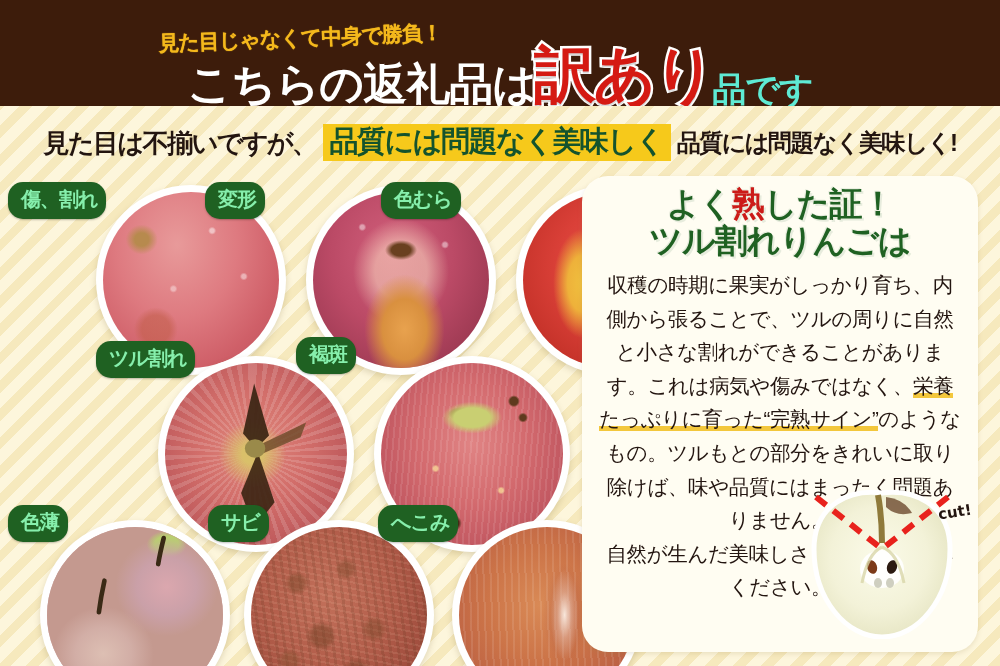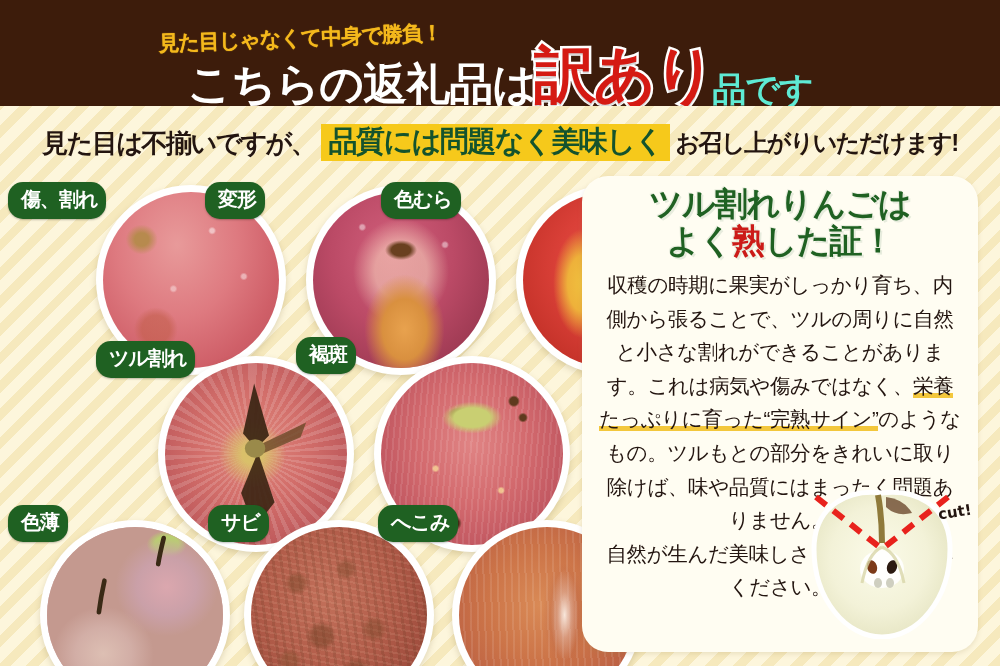--- a/index.html
+++ b/index.html
@@ -127,21 +127,21 @@
     border-radius: 50%;
     overflow: hidden;
     position: relative;
   }
   .apple-skin { width: 100%; height: 100%; position: relative; }
 
   .badge {
     position: absolute;
     z-index: 30;
     background: #1f6122;
-    color: #ffffff;
+    color: #86efac;
     font-size: 20px;
     font-weight: bold;
     letter-spacing: -1px;
     padding: 4px 9px 6px 13px;
     border-radius: 15px;
     white-space: nowrap;
     box-shadow: 0 1px 2px rgba(0,0,0,.25);
   }
 
   
@@ -220,21 +220,21 @@
 <div id="page">
 
   <div class="banner">
     <div class="banner-kicker">見た目じゃなくて中身で勝負！</div>
     <div class="banner-title">
       <span class="bt-white">こちらの返礼品は</span><span class="bt-red">訳あり</span><span class="bt-white-sm">品です</span>
     </div>
   </div>
 
   <div class="subhead">
-    <span class="sh-dark">見た目は不揃いですが、</span><span class="sh-hl">品質には問題なく美味しく</span><span class="sh-dark-sm">お召し上がりいただけます!</span>
+    <span class="sh-dark">見た目は不揃いですが、</span><span class="sh-hl">品質には問題なく美味しく</span><span class="sh-dark-sm">品質には問題なく美味しく!</span>
   </div>
 
   <div class="photo" style="left:96px; top:185px; width:190px; height:190px;">
     <div class="inner">
       <div class="apple-skin" style="background:
           radial-gradient(circle at 30% 78%, rgba(192,92,70,.55) 0 14px, rgba(192,92,70,0) 22px),
           radial-gradient(ellipse at 22% 27%, #b78a4e 0 7px, rgba(183,138,78,0) 16px),
           radial-gradient(circle at 62% 22%, rgba(255,255,255,.5) 0 2px, rgba(255,255,255,0) 4px),
           radial-gradient(circle at 80% 48%, rgba(255,255,255,.45) 0 2px, rgba(255,255,255,0) 4px),
           radial-gradient(circle at 40% 55%, rgba(255,255,255,.4) 0 2px, rgba(255,255,255,0) 4px),
@@ -349,24 +349,24 @@
           repeating-linear-gradient(88deg, rgba(255,255,255,.10) 0 2px, rgba(0,0,0,0) 2px 7px),
           radial-gradient(ellipse at 46% 44%, #d98a56 0%, #cc7448 40%, #bd6244 72%, #aa5340 100%);">
       </div>
     </div>
   </div>
   <div class="badge" style="left:378px; top:505px;">へこみ</div>
 
   <div class="panel">
     <div class="panel-title">
       <span class="pt-line">
-        <span class="pt-green">ツル割れりんごは</span>
+        <span class="pt-green">よく</span><span class="pt-red">熟</span><span class="pt-green">した証！</span>
       </span>
       <span class="pt-line">
-        <span class="pt-green">よく</span><span class="pt-red">熟</span><span class="pt-green">した証！</span>
+        <span class="pt-green">ツル割れりんごは</span>
       </span>
     </div>
 
     <div class="panel-body"><span>収穫の時期に果実がしっかり育ち、内側から張ることで、ツルの周りに自然と小さな割れができることがあります。これは病気や傷みではなく、</span><span class="hl-underline">栄養たっぷりに育った</span><span class="hl-underline">“完熟サイン”</span><span>のようなもの。ツルもとの部分をきれいに取り除けば、味や品質にはまったく問題ありません。</span><br><span>自然が生んだ美味しさをぜひお楽しみください。</span></div>
   </div>
 
   <svg class="cutapple" viewBox="0 0 148 152">
     <defs>
       <radialGradient id="flesh" cx="48%" cy="46%" r="62%">
         <stop offset="0%" stop-color="#fbfbe9"></stop>

